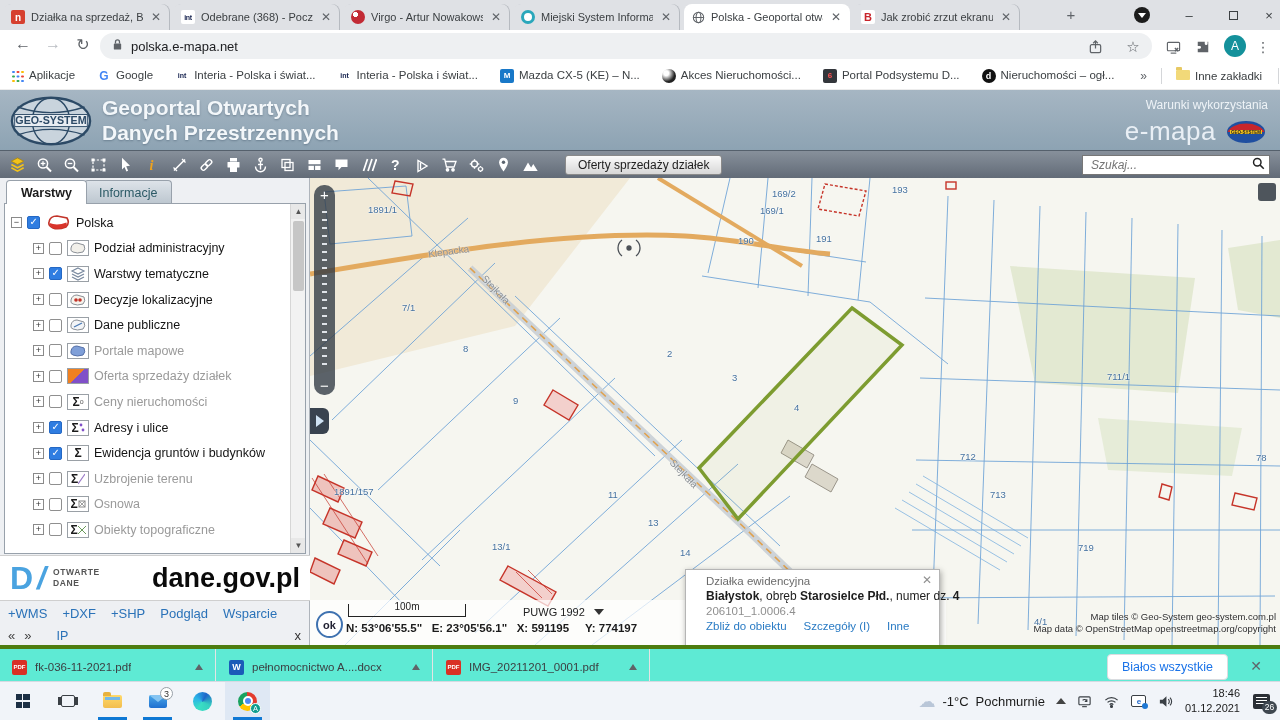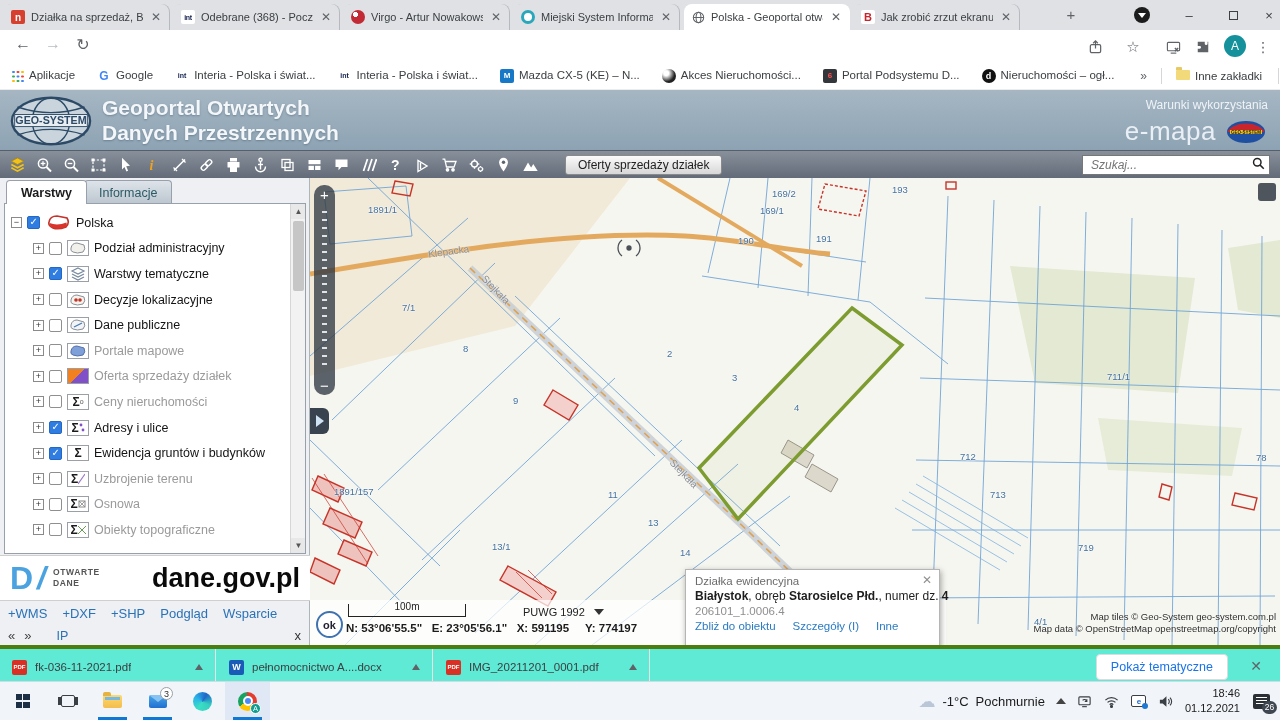--- a/index.html
+++ b/index.html
@@ -116,21 +116,21 @@
 .collapsebtn{position:absolute;left:0;top:230px;width:19px;height:26px;background:#39434f;border-radius:0 6px 6px 0;display:flex;align-items:center;justify-content:center}
 .collapsebtn::after{content:"";border-top:6px solid transparent;border-bottom:6px solid transparent;border-left:8px solid #cfe2f3}
 .mapctl-tr{position:absolute;right:4px;top:5px;width:18px;height:18px;background:rgba(48,56,66,.85);border-radius:3px}
 .whitebar{position:absolute;left:0;top:422px;width:636px;height:45px;background:rgba(255,255,255,.72)}
 .okbtn{position:absolute;left:6px;top:433px;width:27px;height:27px;border-radius:50%;border:2.5px solid #3f72b0;background:#fff;color:#223;font-size:11px;font-weight:bold;display:flex;align-items:center;justify-content:center}
 .scalebar{position:absolute;left:38px;top:426px;width:118px;height:13px;border-left:1.5px solid #222;border-right:1.5px solid #222;border-bottom:1.5px solid #222}
 .scalebar span{display:block;text-align:center;font-size:10px;color:#222;margin-top:-3px}
 .crs{position:absolute;left:213px;top:428px;font-size:11px;color:#222;display:flex;align-items:center;gap:9px}
 .crs::after{content:"";border-left:5px solid transparent;border-right:5px solid transparent;border-top:6px solid #333}
 .coords{position:absolute;left:36px;top:444px;font-size:11.5px;font-weight:bold;color:#1b1b1b;white-space:pre}
-.popup{position:absolute;left:375px;top:391px;width:255px;height:84px;background:#fff;border:1px solid #b5b5b5;box-shadow:1px 2px 6px rgba(0,0,0,.35);padding:5px 9px;z-index:5}
+.popup{position:absolute;left:375px;top:391px;width:255px;height:84px;background:#fff;border:1px solid #b5b5b5;box-shadow:1px 2px 6px rgba(0,0,0,.35);padding:5px 20px;z-index:5}
 .popup .pt{color:#6b6b6b;font-size:11.5px}
 .popup .pclose{position:absolute;right:7px;top:3px;color:#909090;font-size:12px}
 .popup .pl2{font-size:12px;color:#1d1d1d;margin-top:2px;white-space:nowrap}
 .popup .pid{font-size:11.5px;color:#8f8f8f;margin-top:2px}
 .plinks{display:flex;gap:17px;margin-top:3px;font-size:11.5px;color:#2a7bc4}
 .attr{position:absolute;right:4px;top:433px;text-align:right;font-size:9.5px;color:#2d2d2d;line-height:1.3;text-shadow:0 0 2px rgba(255,255,255,.95)}
 
 
 #downloads{position:absolute;left:0;top:645px;width:1280px;height:36px;background:#5eead4;border-top:4px solid #4d7c0f}
 .dchip{position:absolute;top:0;height:36px;width:216px;border-right:1px solid #e4e4e4;display:flex;align-items:center;padding:0 12px;gap:8px}
@@ -222,20 +222,27 @@
     <div class="winctl" style="left:1212px">
         <span class="winmax"></span>
       </div>
     <div class="winctl" style="left:1248px">×</div>
   </div>
 
   <div id="addrbar">
     <div class="navic" style="left:12px">←</div>
     <div class="navic" style="left:42px;color:#b9bdc2">→</div>
     <div class="navic" style="left:72px">↻</div>
+    <div class="omni">
+      <span><svg width="11" height="13" viewBox="0 0 12 14" fill="#5f6368">
+            <rect x="2" y="6" width="8" height="6.5" rx="1"></rect>
+            <path d="M3.8 6 V4.2 a2.2 2.2 0 0 1 4.4 0 V6" stroke="#5f6368" stroke-width="1.4" fill="none"></path>
+          </svg></span>
+      <span class="url">polska.e-mapa.net</span>
+    </div>
     <div class="addr-right" style="left:1086px">
         <svg width="15" height="15" viewBox="0 0 16 16" stroke="#5f6368" fill="none" stroke-width="1.3">
           <rect x="2.5" y="5" width="11" height="8.5" rx="1.5"></rect>
           <path d="M8 9 V1.5 M5.5 3.5 8 1 10.5 3.5"></path>
         </svg>
       </div>
     <div class="addr-right" style="left:1124px">
         <span style="font-size:15px">☆</span>
       </div>
     <div class="addr-right" style="left:1164px">
@@ -805,21 +812,21 @@
           <span class="chevup"></span>
         </div><div class="dchip" style="left: 217px;">
           <span class="fic fic-docx">W</span>
           <span class="fname">pełnomocnictwo A....docx</span>
           <span class="chevup"></span>
         </div><div class="dchip" style="left: 434px;">
           <span class="fic fic-pdf">PDF</span>
           <span class="fname">IMG_20211201_0001.pdf</span>
           <span class="chevup"></span>
         </div></span>
-    <div class="showall">Pokaż tematyczne</div>
+    <div class="showall">Białos wszystkie</div>
     <div class="dclose">✕</div>
   </div>
 
   <div id="taskbar">
     <div class="tbtn">
         <span class="winlogo">
           <i></i>
           <i></i>
           <i></i>
           <i></i>

